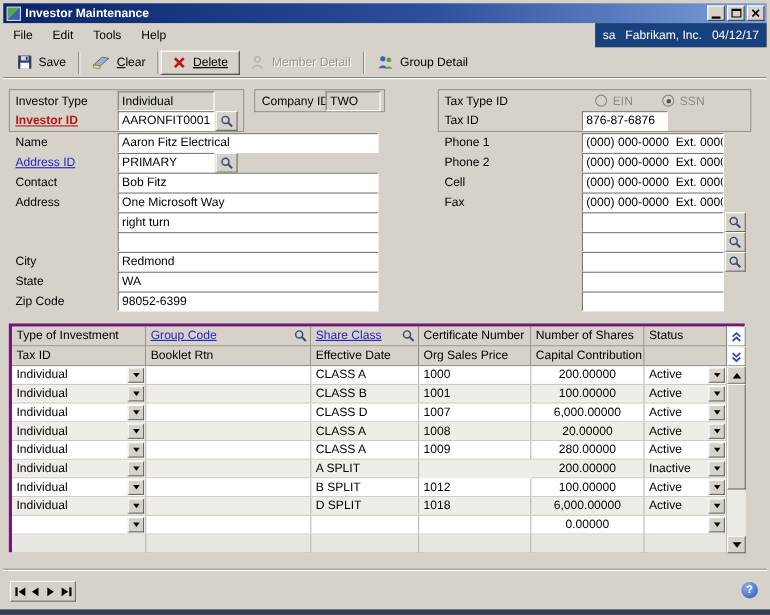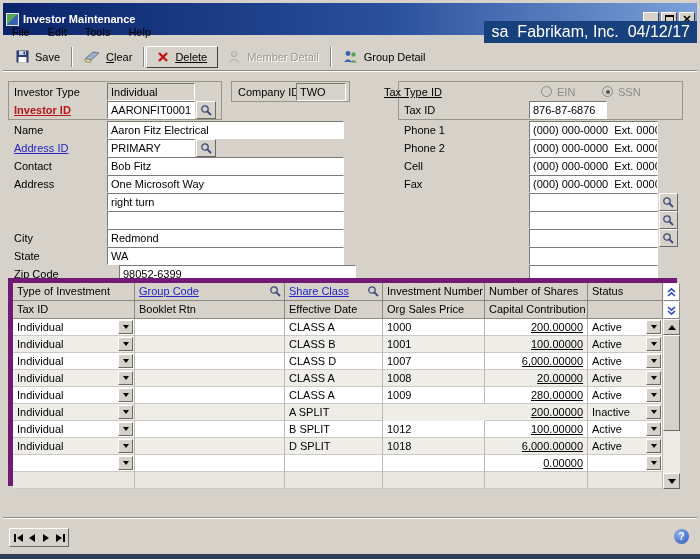--- a/index.html
+++ b/index.html
@@ -1,38 +1,38 @@
 <!DOCTYPE html>
 <html><head>
 <meta charset="utf-8">
 <style>
   * { margin:0; padding:0; box-sizing:border-box; }
   html,body { background:#9a9a9a; }
   body { font-family:"Liberation Sans", sans-serif; -webkit-font-smoothing:none; }
   #win { position:relative; width:700px; height:559px; background:#d6d2ca; overflow:hidden; }
 
   
-  .titlebar { position:absolute; left:3px; top:3px; right:3px; height:32px;
+  .titlebar { position:absolute; left:3px; top:3px; right:3px; height:18px;
     background:linear-gradient(to right,#0a246a,#2a4f9b 55%,#7ba0d9);
     display:flex; align-items:center; padding:0 2px; color:#fff; }
   .appicon { width:13px; height:13px; margin:0 4px 0 1px; border:1px solid #e8e8e8;
     background:linear-gradient(135deg,#57a557 0 48%,#3a62b0 48% 100%); }
   .wtitle { font-size:11px; font-weight:bold; white-space:nowrap; }
   .winbtns { margin-left:auto; display:flex; gap:2px; }
   .winbtn { width:16px; height:14px; background:#d6d2ca; border:1px solid;
     border-color:#fff #404040 #404040 #fff; display:flex; align-items:center; justify-content:center; }
   .g-min { width:8px; height:2px; background:#000; margin-top:8px; }
   .g-max { width:9px; height:8px; border:1px solid #000; border-top-width:2px; }
 
   
   .menubar { position:absolute; left:3px; top:21px; right:3px; height:22px;
     display:flex; align-items:center; font-size:11px; }
   .menuitem { padding:3px 9px; color:#000; }
   .statusbox { position:absolute; right:3px; top:21px; height:22px; min-width:142px;
-    background:#17407d; color:#fff; font-size:16px; display:flex; align-items:center;
+    background:#17407d; color:#fff; font-size:11px; display:flex; align-items:center;
     justify-content:flex-end; padding:0 7px; gap:9px; white-space:nowrap; }
 
   
   .toolbar { position:absolute; left:3px; top:43px; right:3px; height:27px;
     display:flex; align-items:center; padding-left:3px; }
   .toolbar-edge { position:absolute; left:3px; top:70px; right:3px; height:2px;
     border-top:1px solid #8a8880; border-bottom:1px solid #fff; }
   .tbtn { height:22px; display:flex; align-items:center; gap:6px; padding:0 10px;
     font-size:11px; color:#000; white-space:nowrap; }
   .tbtn.raised { border:1px solid; border-color:#fff #404040 #404040 #fff;text-decoration:underline; }
@@ -52,40 +52,40 @@
     border:1px solid; border-color:#fff #6a6a64 #6a6a64 #fff;
     display:flex; align-items:center; justify-content:center; }
   .gbox { position:absolute; border:1px solid #989488; }
   .radio { position:absolute; width:11px; height:11px; border-radius:50%;
     border:1px solid #8a8880; background:#d6d2ca; }
   .radio.sel::after { content:""; position:absolute; left:3px; top:3px; width:4px; height:4px;
     border-radius:50%; background:#55534e; }
   .rlabel { position:absolute; height:18px; line-height:15px; font-size:11px; color:#8e8a82; }
 
   
-  #grid { position:absolute; left:8px; top:278px; width:669px; height:208px;
-    border:5px solid #701a75; background:#fff; font-size:11px; }
+  #grid { position:absolute; left:8px; top:294px; width:669px; height:208px;
+    border:3px solid #701a75; background:#fff; font-size:11px; }
   .gh { position:absolute; height:18px; background:#d6d2ca; border-right:1px solid #8a8880;
     border-bottom:1px solid #8a8880; line-height:17px; padding:0 4px; white-space:nowrap; overflow:hidden; }
   .gh .hlink { color:#2424c8; text-decoration:underline; }
   .gh .mag { position:absolute; right:2px; top:2px; }
   .chevbtn { position:absolute; left:650px; width:17px; height:18px; background:#fff;
     border:1px solid; border-color:#f4f4f4 #8a8880 #8a8880 #f4f4f4;
     display:flex; align-items:center; justify-content:center; }
   #grid-body { position:absolute; left:0; top:36px; width:650px; height:170px; }
   .grow { position:absolute; left:0; width:650px; height:17px; background:#fff; }
   .grow.alt { background:#efede8; }
   .gc { position:absolute; top:0; height:17px; border-right:1px solid #bdbab3;
     border-bottom:1px solid #ccc9c2; line-height:16px; padding:0 4px;
     white-space:nowrap; overflow:hidden; }
   .c-type   { left:0;    width:122px; }
   .c-group  { left:122px;width:150px; }
   .c-share  { left:272px;width:98px;  }
   .c-cert   { left:370px;width:102px; }
-  .c-shares { left:472px;width:103px; text-align:right;text-decoration:underline; }
+  .c-shares { left:472px;width:103px; text-align:center; }
   .c-status { left:575px;width:75px;  }
   .dd { position:absolute; right:1px; top:1px; width:15px; height:14px; background:#d6d2ca;
     border:1px solid; border-color:#fff #6a6a64 #6a6a64 #fff;
     display:flex; align-items:center; justify-content:center; }
   .ddarrow { width:0; height:0; border-left:3px solid transparent;
     border-right:3px solid transparent; border-top:4px solid #000; }
   .gfooter { position:absolute; left:0; top:189px; width:650px; height:17px; background:#e9e7e1; }
   .gfooter .gc { background:transparent; }
   
   #vscroll { position:absolute; left:650px; top:36px; width:17px; height:170px; background:#eceae4; }
@@ -230,23 +230,23 @@
   <div class="fld" style="left:107px;top:193px;width:237px;">right turn</div>
   <div class="fld" style="left:107px;top:211px;width:237px;"></div>
 
   <div class="lbl" style="left:14px;top:229px;">City</div>
   <div class="fld" style="left:107px;top:229px;width:237px;">Redmond</div>
 
   <div class="lbl" style="left:14px;top:247px;">State</div>
   <div class="fld" style="left:107px;top:247px;width:237px;">WA</div>
 
   <div class="lbl" style="left:14px;top:265px;">Zip Code</div>
-  <div class="fld" style="left:107px;top:265px;width:237px;margin-left:12px;">98052-6399</div>
-
-  <div class="lbl" style="left:384px;top:83px;text-decoration:underline;">Tax Type ID</div>
+  <div class="fld" style="left:107px;top:265px;width:237px;">98052-6399</div>
+
+  <div class="lbl" style="left:404px;top:83px;">Tax Type ID</div>
   <span class="radio" style="left:541px;top:86px;"></span>
   <span class="rlabel" style="left:557px;top:85px;">EIN</span>
   <span class="radio sel" style="left:602px;top:86px;"></span>
   <span class="rlabel" style="left:618px;top:85px;">SSN</span>
 
   <div class="lbl" style="left:404px;top:101px;">Tax ID</div>
   <div class="fld" style="left:529px;top:101px;width:78px;">876-87-6876</div>
 
   <div class="lbl" style="left:404px;top:121px;">Phone 1</div>
   <div class="fld" style="left:529px;top:121px;width:129px;">(000) 000-0000  Ext. 0000</div>
@@ -297,21 +297,21 @@
     </div>
     <div class="gh" style="left:272px;top:0;width:98px;">
       <span class="hlink">Share Class</span>
       <span class="mag">
         <svg width="13" height="13">
             <circle cx="5" cy="5" r="3.2" fill="none" stroke="#3a4a7a" stroke-width="1.3"></circle>
             <line x1="7.6" y1="7.6" x2="11" y2="11" stroke="#3a4a7a" stroke-width="1.8"></line>
           </svg>
       </span>
     </div>
-    <div class="gh" style="left:370px;top:0;width:102px;">Investment Number</div>
+    <div class="gh" style="left:370px;top:0;width:102px;">Certificate Number</div>
     <div class="gh" style="left:472px;top:0;width:103px;">Number of  Shares</div>
     <div class="gh" style="left:575px;top:0;width:75px;">Status</div>
 
     <div class="gh" style="left:0;top:18px;width:122px;">Tax ID</div>
     <div class="gh" style="left:122px;top:18px;width:150px;">Booklet Rtn</div>
     <div class="gh" style="left:272px;top:18px;width:98px;">Effective Date</div>
     <div class="gh" style="left:370px;top:18px;width:102px;">Org Sales Price</div>
     <div class="gh" style="left:472px;top:18px;width:103px;">Capital Contribution</div>
     <div class="gh" style="left:575px;top:18px;width:75px;"></div>
 

